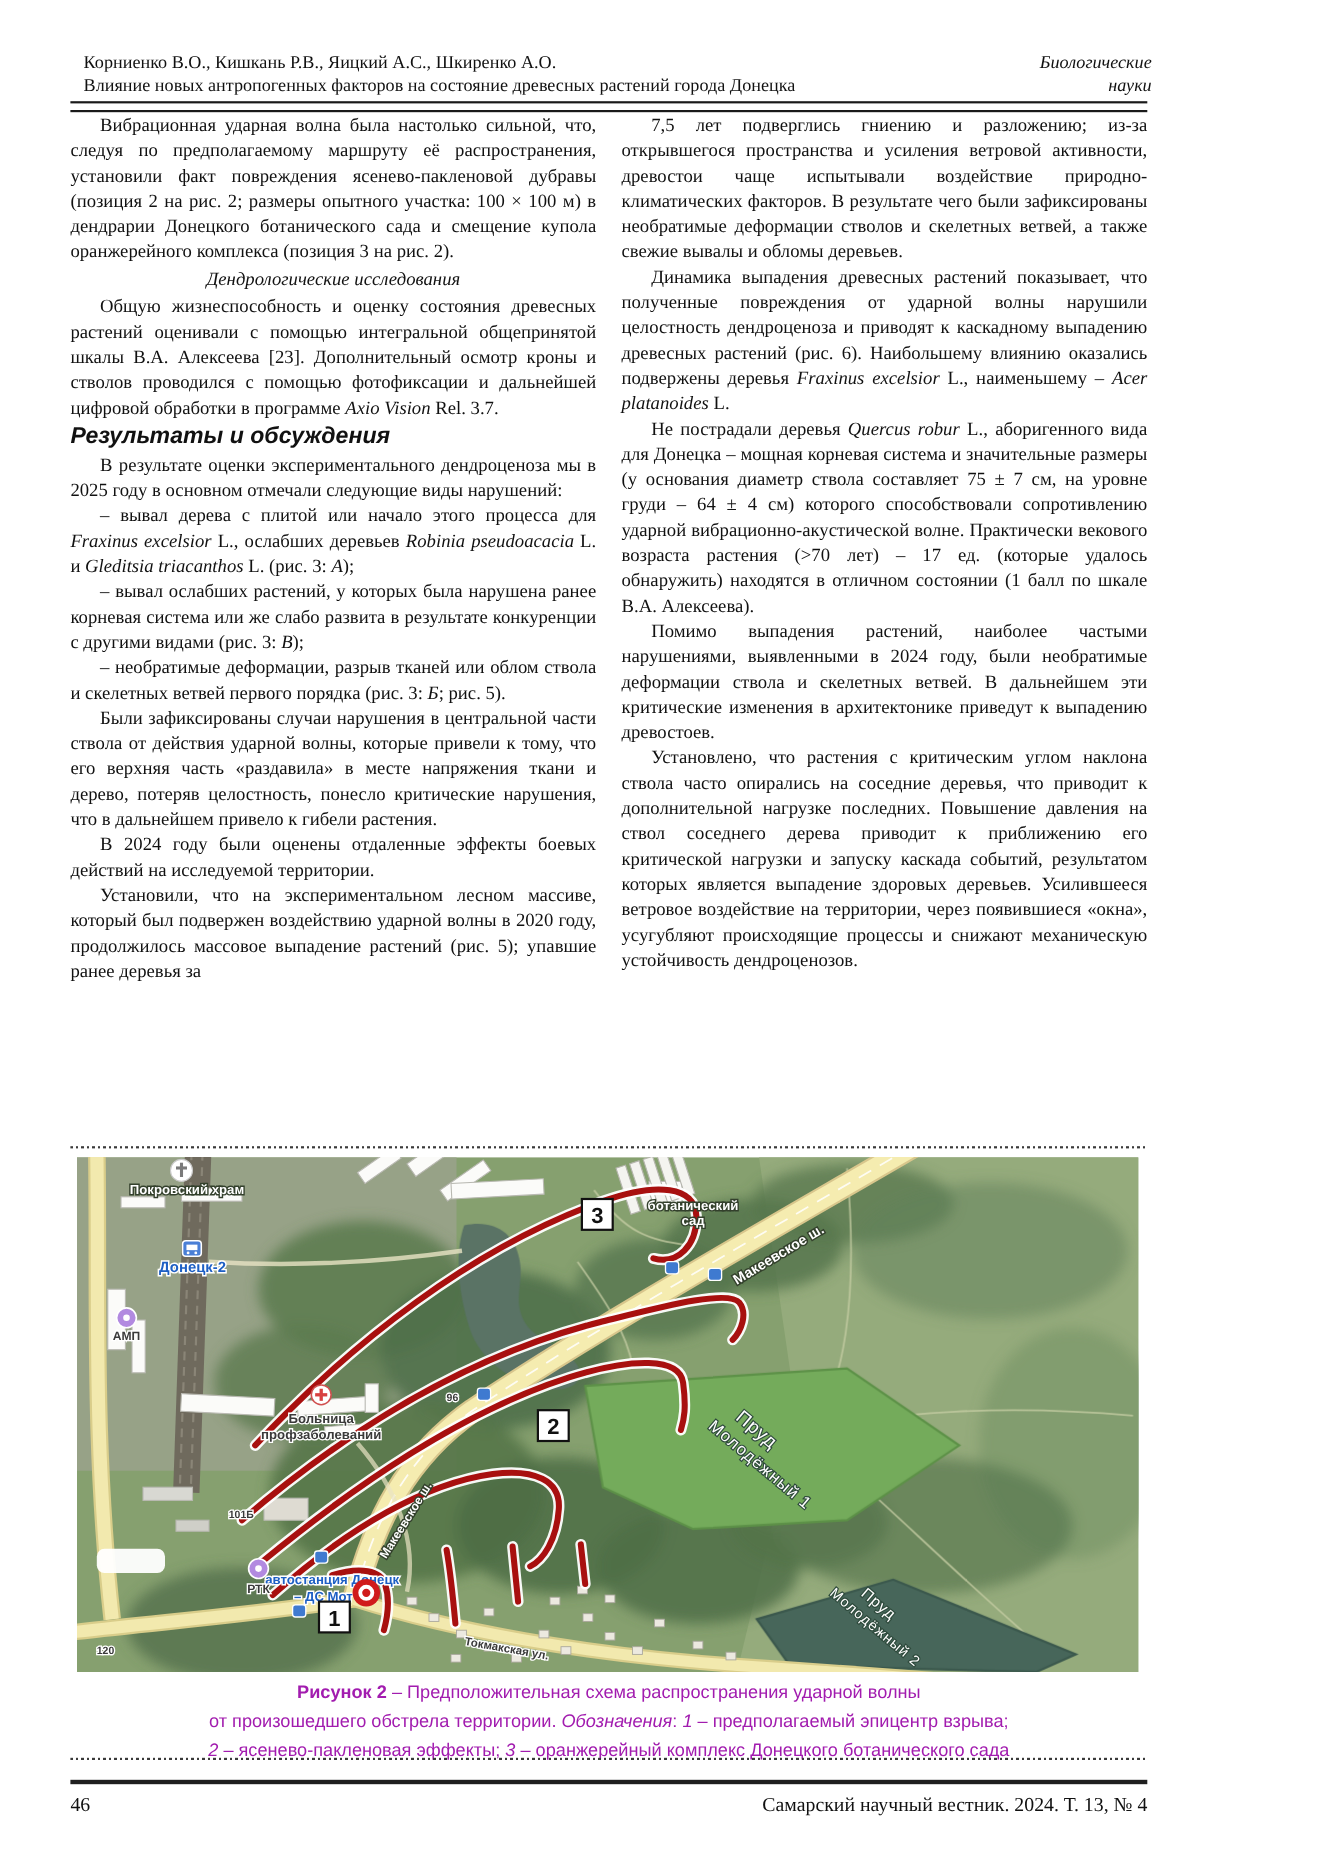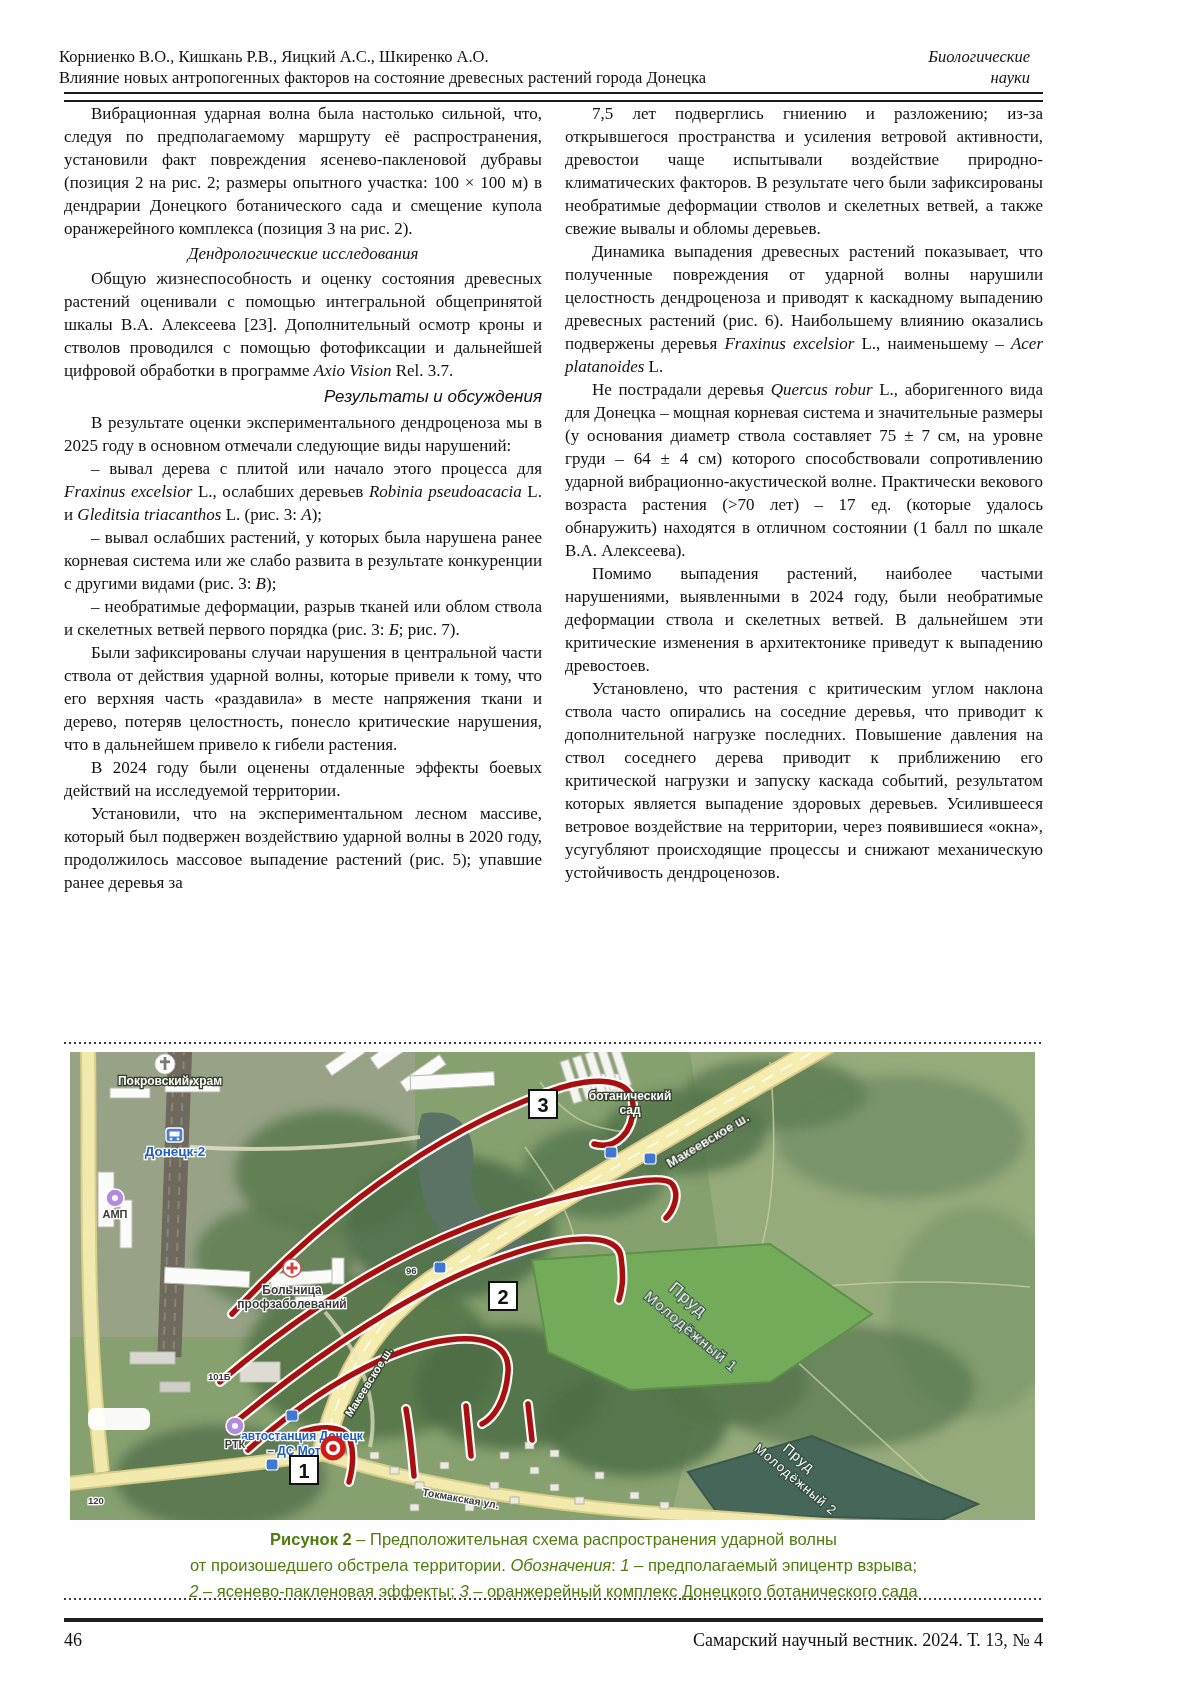--- a/index.html
+++ b/index.html
@@ -1,44 +1,44 @@
 <!DOCTYPE html>
 <html lang="ru"><head>
 <meta charset="utf-8">
 <style>
   html,body{margin:0;padding:0;background:#ffffff;}
   .page{position:relative;width:1200px;height:1697px;background:#fff;overflow:hidden;
         font-family:"Liberation Serif", serif;color:#111;}
   
-  .hdr{position:absolute;left:59px;top:46px;width:971px;font-size:16.5px;line-height:21px;}
+  .hdr{position:absolute;left:76px;top:46px;width:971px;font-size:16.5px;line-height:21px;}
   .hdr-row{display:flex;justify-content:space-between;}
   .hdr .ital{font-style:italic;}
   .hdr-rule{position:absolute;left:64px;top:92px;width:979px;height:6px;
             border-top:2px solid #1a1a1a;border-bottom:2px solid #1a1a1a;}
   
   .col{position:absolute;top:102px;width:478px;font-size:17px;line-height:23px;}
   .col-left{left:64px;}
   .col-right{left:565px;}
   .para{margin:0;}
   .para.p{text-align:justify;text-indent:27px;}
   .para.h-serif{text-align:center;font-style:italic;margin:2px 0;}
-  .para.h-sans{text-align:right;font-style:italic;margin:3px 0;
-               font-family:"Liberation Sans", sans-serif;font-size:17px;}
+  .para.h-sans{text-align:left;font-style:italic;margin:3px 0;
+               font-family:"Liberation Sans", sans-serif;font-size:21px;font-weight:bold;}
   .it{font-style:italic;}
   .bd{font-weight:bold;}
   
   .dotted{position:absolute;left:64px;width:979px;height:2px;
           background-image:repeating-linear-gradient(90deg,#3a3a3a 0 2px,transparent 2px 5px);}
   .dotted-1{top:1042px;}
   .dotted-2{top:1598px;}
   
   .map-wrap{position:absolute;left:70px;top:1052px;width:1058px;height:468px;}
   
   .caption{position:absolute;left:64px;top:1526px;width:979px;text-align:center;
-           font-family:"Liberation Sans", sans-serif;font-size:16.5px;line-height:26px;color:#4d7c0f;}
+           font-family:"Liberation Sans", sans-serif;font-size:16.5px;line-height:26px;color:#a21caf;}
   .caption .para{text-indent:0;}
   
   .ftr-rule{position:absolute;left:64px;top:1618px;width:979px;height:0;border-top:4px solid #1f1f1f;}
   .ftr{position:absolute;left:64px;top:1630px;width:979px;display:flex;justify-content:space-between;
        font-size:18px;}
   
   svg text{font-family:"Liberation Sans", sans-serif;}
   .lbl-w{fill:#ffffff;stroke:#33402c;stroke-width:2.6px;paint-order:stroke;font-weight:bold;}
   .lbl-blue{fill:#1d5fc4;stroke:#ffffff;stroke-width:2.6px;paint-order:stroke;font-weight:bold;}
   .lbl-dark{fill:#3a3a3a;stroke:#ffffff;stroke-width:2.4px;paint-order:stroke;font-weight:bold;}
@@ -62,21 +62,21 @@
   <div class="hdr-rule"></div>
 
   <div class="col col-left">
       <div class="para p"><span>Вибрационная ударная волна была настолько сильной, что, следуя по предполагаемому маршруту её распространения, установили факт повреждения ясенево-пакленовой дубравы (позиция 2 на рис. 2; размеры опытного участка: 100 × 100 м) в дендрарии Донецкого ботанического сада и смещение купола оранжерейного комплекса (позиция 3 на рис. 2).</span></div>
       <div class="para h-serif"><span class="it">Дендрологические исследования</span></div>
       <div class="para p"><span>Общую жизнеспособность и оценку состояния древесных растений оценивали с помощью интегральной общепринятой шкалы В.А. Алексеева [23]. Дополнительный осмотр кроны и стволов проводился с помощью фотофиксации и дальнейшей цифровой обработки в программе </span><span class="it">Axio Vision</span><span> Rel. 3.7.</span></div>
       <div class="para h-sans"><span class="it">Результаты и обсуждения</span></div>
       <div class="para p"><span>В результате оценки экспериментального дендроценоза мы в 2025 году в основном отмечали следующие виды нарушений:</span></div>
       <div class="para p"><span>– вывал дерева с плитой или начало этого процесса для </span><span class="it">Fraxinus excelsior</span><span> L., ослабших деревьев </span><span class="it">Robinia pseudoacacia</span><span> L. и </span><span class="it">Gleditsia triacanthos</span><span> L. (рис. 3: </span><span class="it">А</span><span>);</span></div>
       <div class="para p"><span>– вывал ослабших растений, у которых была нарушена ранее корневая система или же слабо развита в результате конкуренции с другими видами (рис. 3: </span><span class="it">В</span><span>);</span></div>
-      <div class="para p"><span>– необратимые деформации, разрыв тканей или облом ствола и скелетных ветвей первого порядка (рис. 3: </span><span class="it">Б</span><span>; рис. 7).</span></div>
+      <div class="para p"><span>– необратимые деформации, разрыв тканей или облом ствола и скелетных ветвей первого порядка (рис. 3: </span><span class="it">Б</span><span>; рис. 5).</span></div>
       <div class="para p"><span>Были зафиксированы случаи нарушения в центральной части ствола от действия ударной волны, которые привели к тому, что его верхняя часть «раздавила» в месте напряжения ткани и дерево, потеряв целостность, понесло критические нарушения, что в дальнейшем привело к гибели растения.</span></div>
       <div class="para p"><span>В 2024 году были оценены отдаленные эффекты боевых действий на исследуемой территории.</span></div>
       <div class="para p"><span>Установили, что на экспериментальном лесном массиве, который был подвержен воздействию ударной волны в 2020 году, продолжилось массовое выпадение растений (рис. 5); упавшие ранее деревья за</span></div>
     </div>
   <div class="col col-right">
       <div class="para p"><span>7,5 лет подверглись гниению и разложению; из-за открывшегося пространства и усиления ветровой активности, древостои чаще испытывали воздействие природно-климатических факторов. В результате чего были зафиксированы необратимые деформации стволов и скелетных ветвей, а также свежие вывалы и обломы деревьев.</span></div>
       <div class="para p"><span>Динамика выпадения древесных растений показывает, что полученные повреждения от ударной волны нарушили целостность дендроценоза и приводят к каскадному выпадению древесных растений (рис. 6). Наибольшему влиянию оказались подвержены деревья </span><span class="it">Fraxinus excelsior</span><span> L., наименьшему – </span><span class="it">Acer platanoides</span><span> L.</span></div>
       <div class="para p"><span>Не пострадали деревья </span><span class="it">Quercus robur</span><span> L., аборигенного вида для Донецка – мощная корневая система и значительные размеры (у основания диаметр ствола составляет 75 ± 7 см, на уровне груди – 64 ± 4 см) которого способствовали сопротивлению ударной вибрационно-акустической волне. Практически векового возраста растения (&gt;70 лет) – 17 ед. (которые удалось обнаружить) находятся в отличном состоянии (1 балл по шкале В.А. Алексеева).</span></div>
       <div class="para p"><span>Помимо выпадения растений, наиболее частыми нарушениями, выявленными в 2024 году, были необратимые деформации ствола и скелетных ветвей. В дальнейшем эти критические изменения в архитектонике приведут к выпадению древостоев.</span></div>
       <div class="para p"><span>Установлено, что растения с критическим углом наклона ствола часто опирались на соседние деревья, что приводит к дополнительной нагрузке последних. Повышение давления на ствол соседнего дерева приводит к приближению его критической нагрузки и запуску каскада событий, результатом которых является выпадение здоровых деревьев. Усилившееся ветровое воздействие на территории, через появившиеся «окна», усугубляют происходящие процессы и снижают механическую устойчивость дендроценозов.</span></div>

